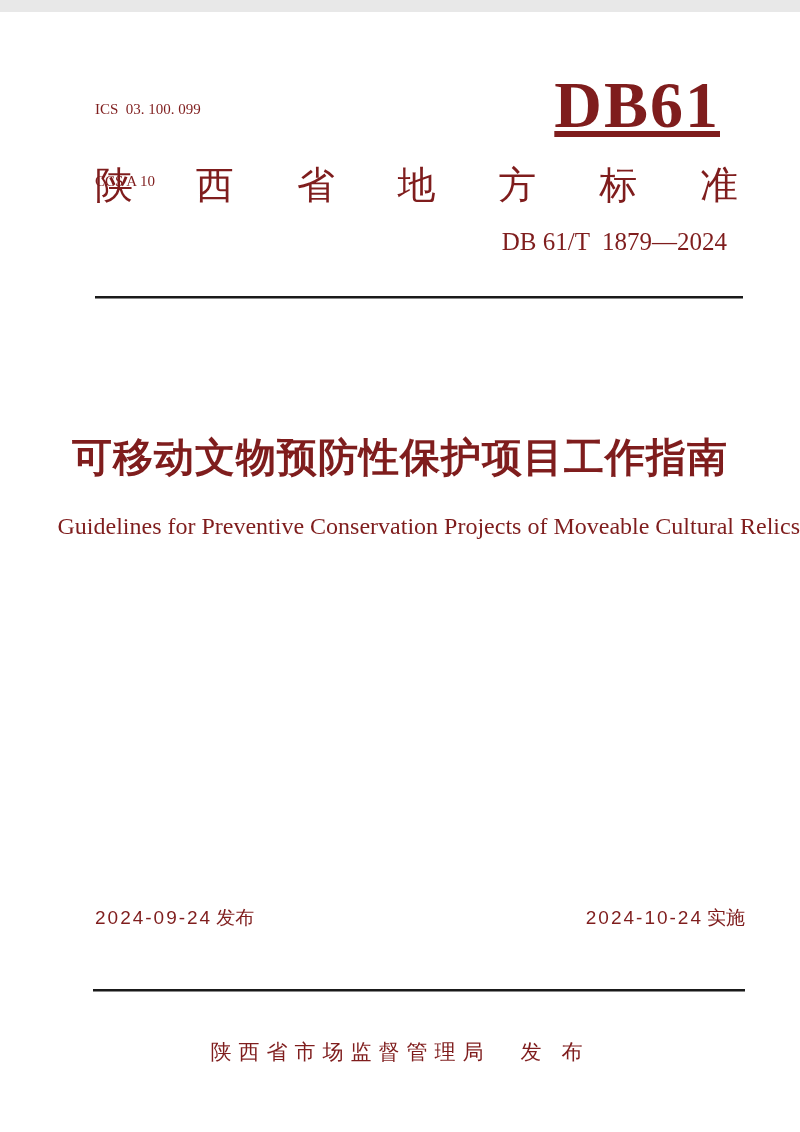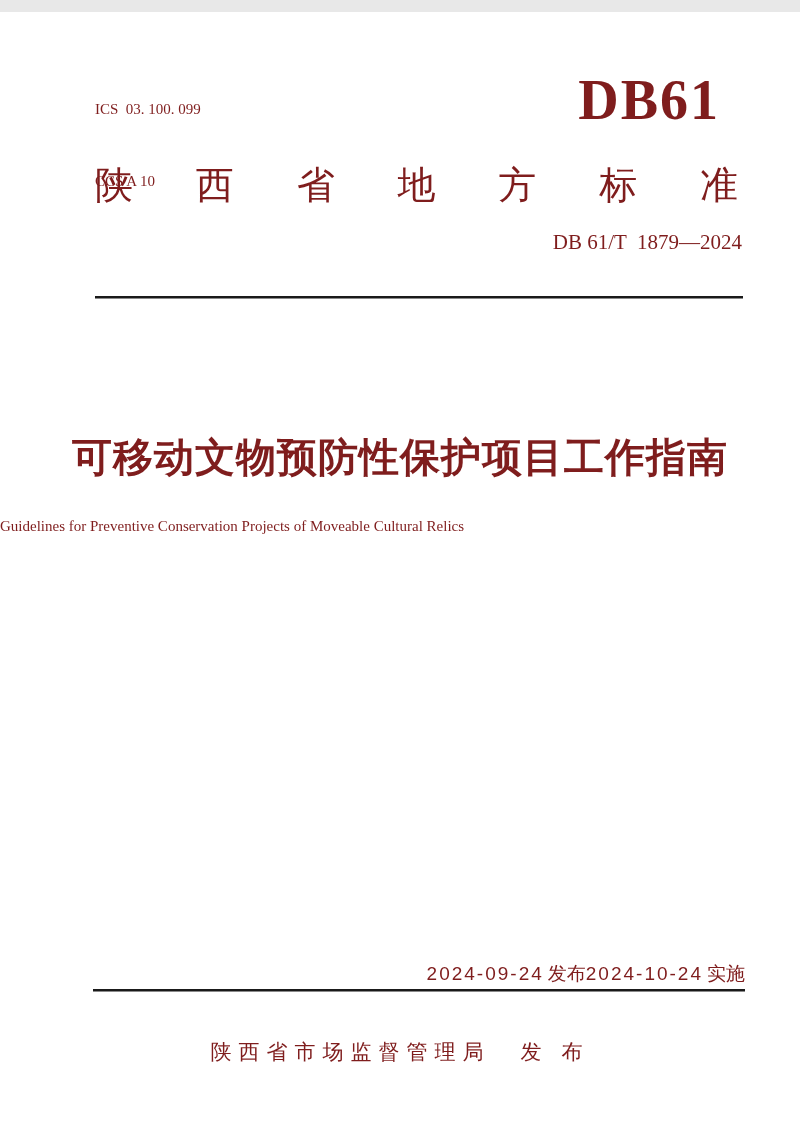--- a/index.html
+++ b/index.html
@@ -24,40 +24,41 @@
     font-size: 15px;
     line-height: 24px;
     white-space: pre;
   }
   .db-logo {
     position: absolute;
     right: 80px;
     top: 60px;
     font-family: "Liberation Serif", "DejaVu Serif", serif;
     font-weight: 700;
-    font-size: 56px;
+    font-size: 66px;
     line-height: 1;
     letter-spacing: 2px;
+    text-decoration: underline;
   }
   .standard-type-row {
     position: absolute;
     left: 95px;
     top: 150px;
     width: 643px;
     display: flex;
     justify-content: space-between;
     font-family: "Liberation Sans", "DejaVu Sans", sans-serif;
     font-size: 38px;
     line-height: 46px;
   }
   .standard-number {
     position: absolute;
-    right: 58px;
+    right: 73px;
     top: 217px;
-    font-size: 21px;
+    font-size: 25px;
     line-height: 26px;
     white-space: pre;
   }
   .rule {
     position: absolute;
     background: #1a1a1a;
     height: 2px;
   }
   .rule-header {
     left: 95px;
@@ -75,31 +76,31 @@
     font-weight: 700;
     font-size: 40px;
     line-height: 50px;
     letter-spacing: 1px;
   }
   .title-en {
     position: absolute;
     left: 0;
     top: 501px;
     width: 100%;
-    text-align: left;
-    font-size: 15px;
+    text-align: right;
+    font-size: 24px;
     line-height: 26px;
   }
   .dates-row {
     position: absolute;
     left: 95px;
-    top: 948px;
+    top: 892px;
     width: 650px;
     display: flex;
-    justify-content: flex-end;
+    justify-content: space-between;
     font-family: "Liberation Sans", "DejaVu Sans", sans-serif;
     font-size: 19px;
     line-height: 27px;
   }
   .date-value {
     letter-spacing: 2px;
   }
   .date-label {
     margin-left: 4px;
   }

